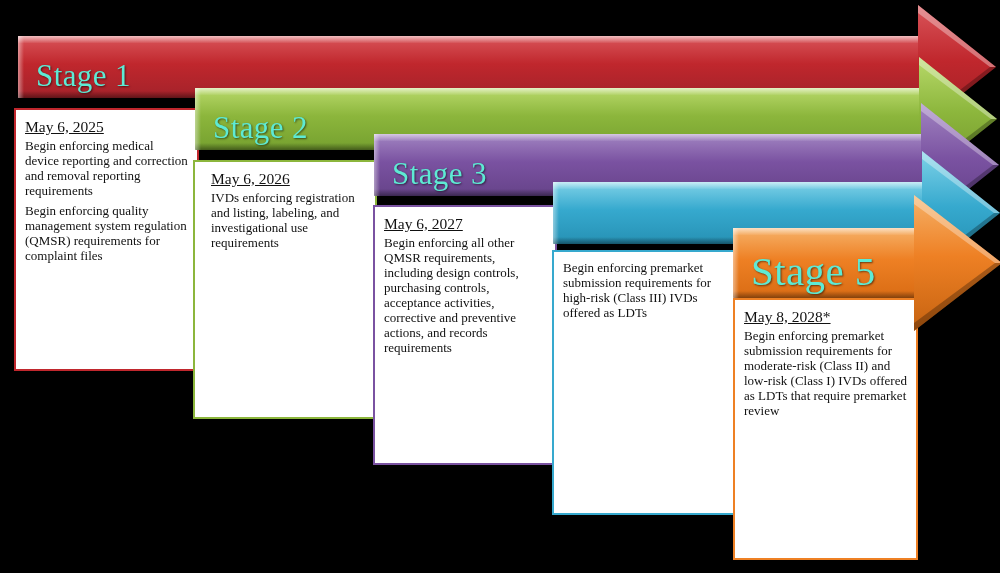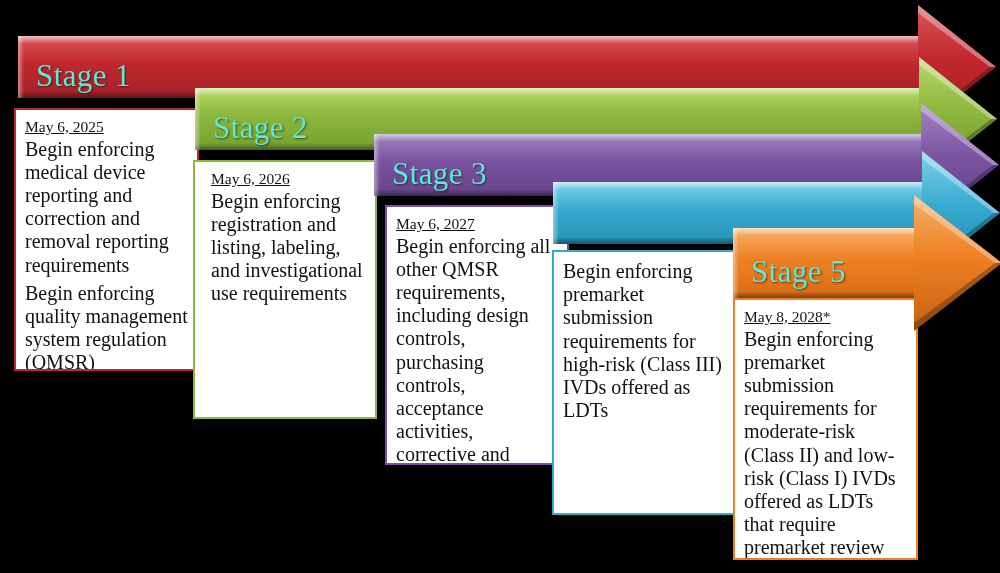--- a/index.html
+++ b/index.html
@@ -79,21 +79,21 @@
   }
   .card-date {
     font-size: 15.5px;
     line-height: 1.2;
     color: #111;
     text-decoration: underline;
     margin: 0 0 1px 0;
     white-space: nowrap;
   }
   .card-body {
-    font-size: 20px;
+    font-size: 13px;
     line-height: 1.16;
     color: #111;
     margin: 0 0 5px 0;
   }
   .card-block + .card-block { margin-top: 3px; }
 </style>
 </head>
 <body>
 
 <div id="stage-canvas">
@@ -150,21 +150,21 @@
         <polygon points="0,0 78,62 72,62 0,8" fill="rgba(255,255,255,0.35)"></polygon>
         <polygon points="0,124 78,62 72,62 0,117" fill="rgba(0,0,0,0.28)"></polygon>
       </svg>
     </div>
     <div class="stage-label">Stage 2</div>
   </div>
 
   <div class="stage-card" style="left:193px; top:160px; width:184px; height:259px; border-color:#8CB63C; z-index:6;padding-left:16px;">
     <div class="card-block">
       <div class="card-date">May 6, 2026</div>
-      <div class="card-body">Begin enforcing registration and listing, labeling, and investigational use requirements</div>
+      <div class="card-body">IVDs enforcing registration and listing, labeling, and investigational use requirements</div>
     </div>
   </div>
 
   <div class="arrow-band" style="left:374px; top:134px; width:614px; z-index:9;text-align:center;">
     <div class="arrow-shaft" style="width:552px; background:linear-gradient(to bottom,#A285C2 0%,#7A52A1 45%,#664389 100%);">
       <div class="bevel-top" style="background:linear-gradient(to bottom,rgba(255,255,255,0.55),rgba(255,255,255,0.05));"></div>
       <div class="bevel-bottom" style="background:linear-gradient(to top,rgba(0,0,0,0.42),rgba(0,0,0,0.0));"></div>
       <div class="bevel-left" style="background:linear-gradient(to right,rgba(255,255,255,0.45),rgba(255,255,255,0.0));"></div>
     </div>
     <div class="arrow-head" style="left:547px;">
@@ -177,21 +177,21 @@
           </linearGradient>
         </defs>
         <polygon points="0,0 78,62 0,124" fill="url(#g3)"></polygon>
         <polygon points="0,0 78,62 72,62 0,8" fill="rgba(255,255,255,0.32)"></polygon>
         <polygon points="0,124 78,62 72,62 0,117" fill="rgba(0,0,0,0.28)"></polygon>
       </svg>
     </div>
     <div class="stage-label">Stage 3</div>
   </div>
 
-  <div class="stage-card" style="left:373px; top:205px; width:184px; height:260px; border-color:#7A52A1; z-index:8;margin-left:12px;">
+  <div class="stage-card" style="left:373px; top:205px; width:184px; height:260px; border-color:#7A52A1; z-index:8;">
     <div class="card-block">
       <div class="card-date">May 6, 2027</div>
       <div class="card-body">Begin enforcing all other QMSR requirements, including design controls, purchasing controls, acceptance activities, corrective and preventive actions, and records requirements</div>
     </div>
   </div>
 
   <div class="arrow-band" style="left:553px; top:182px; width:436px; z-index:11;">
     <div class="arrow-shaft" style="width:374px; background:linear-gradient(to bottom,#7FD2E8 0%,#36A9CE 45%,#2691B4 100%);">
       <div class="bevel-top" style="background:linear-gradient(to bottom,rgba(255,255,255,0.58),rgba(255,255,255,0.05));"></div>
       <div class="bevel-bottom" style="background:linear-gradient(to top,rgba(0,0,0,0.42),rgba(0,0,0,0.0));"></div>
@@ -232,21 +232,21 @@
             <stop offset="0%" stop-color="#F6B269"></stop>
             <stop offset="45%" stop-color="#EE8024"></stop>
             <stop offset="100%" stop-color="#C66311"></stop>
           </linearGradient>
         </defs>
         <polygon points="0,0 88,68 0,136" fill="url(#g5)"></polygon>
         <polygon points="0,0 88,68 81,68 0,9" fill="rgba(255,255,255,0.33)"></polygon>
         <polygon points="0,136 88,68 81,68 0,128" fill="rgba(0,0,0,0.28)"></polygon>
       </svg>
     </div>
-    <div class="stage-label" style="font-size:31px;">Stage 5</div>
+    <div class="stage-label" style="font-size:41px;">Stage 5</div>
   </div>
 
   <div class="stage-card" style="left:733px; top:298px; width:185px; height:262px; border-color:#EE8024; z-index:12;">
     <div class="card-block">
       <div class="card-date">May 8, 2028*</div>
       <div class="card-body">Begin enforcing premarket submission requirements for moderate-risk (Class II) and low-risk (Class I) IVDs offered as LDTs that require premarket review</div>
     </div>
   </div>
 
 </div>

